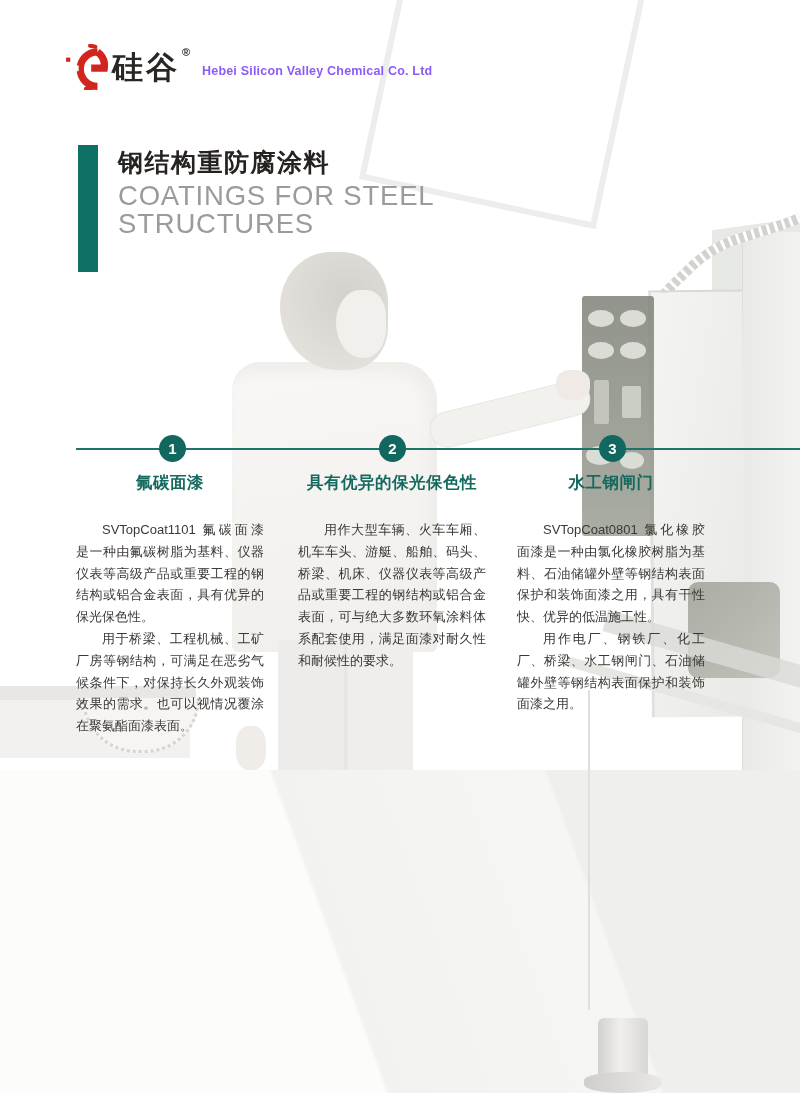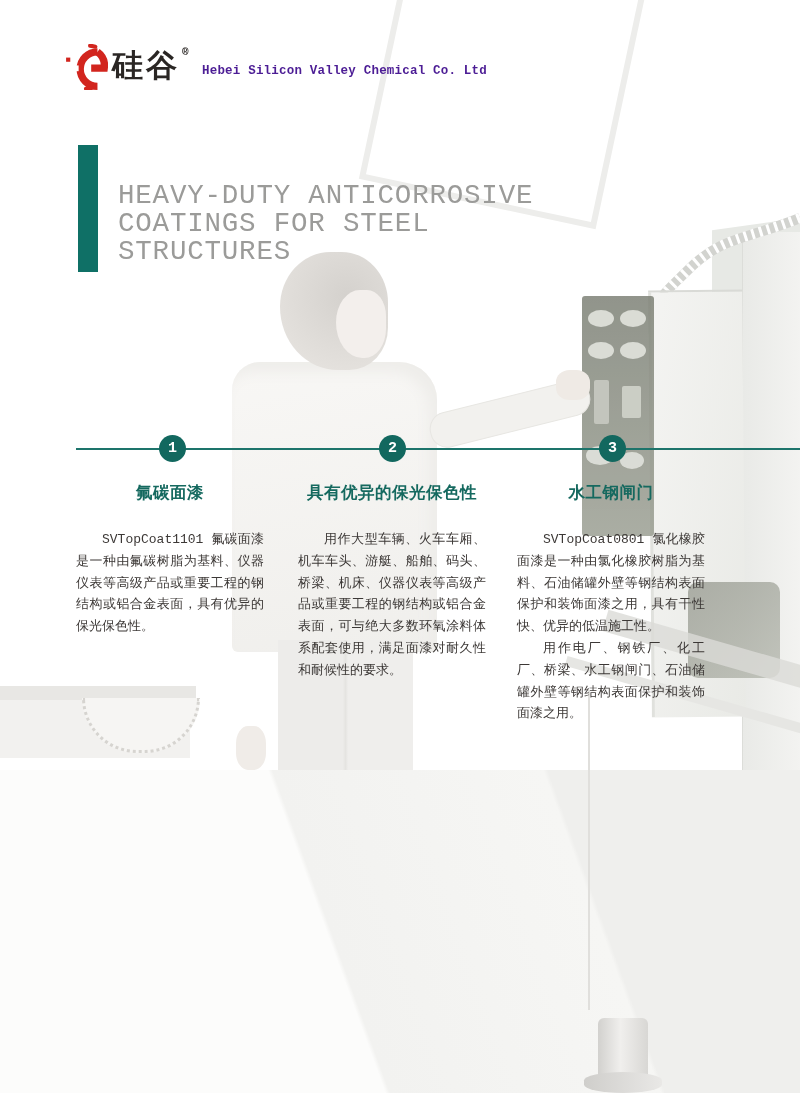--- a/index.html
+++ b/index.html
@@ -1,50 +1,50 @@
 <!DOCTYPE html>
 <html><head>
 <meta charset="utf-8">
 <style>
   html,body{margin:0;padding:0;background:#ffffff;}
   .page{
     position:relative;width:800px;height:1093px;margin:0 auto;
     background:#ffffff;overflow:hidden;
-    font-family:Liberation Mono, monospace;
+    font-family:Liberation Sans, sans-serif;
   }
   .layer-content{position:absolute;inset:0;z-index:2;}
   .layer-photo{position:absolute;inset:0;z-index:1;}
   .ph{position:absolute;}
 
   
   .logo-row{position:absolute;left:66px;top:42px;height:50px;}
   .logo-icon{position:absolute;left:0;top:2px;width:42px;height:46px;}
   .logo-zh{position:absolute;left:46px;top:6px;font-size:31px;font-weight:900;
     color:#2a2624;letter-spacing:3px;line-height:40px;white-space:nowrap;}
   .logo-reg{position:absolute;left:116px;top:4px;font-size:11px;color:#2a2624;font-weight:700;}
   .company-name{position:absolute;left:136px;top:22px;font-size:12.5px;font-weight:700;
-    color:#4c1d95;white-space:nowrap;letter-spacing:.2px;}
+    color:#8b5cf6;white-space:nowrap;letter-spacing:.2px;}
 
   
   .accent-bar{position:absolute;left:78px;top:145px;width:20px;height:127px;background:#0f7066;}
   .title-zh{position:absolute;left:118px;top:146px;font-size:25px;font-weight:800;
     color:#262220;letter-spacing:1.5px;white-space:nowrap;}
   .title-en{position:absolute;left:118px;top:182px;font-size:27.5px;line-height:28px;
     color:#9b9b99;font-weight:500;letter-spacing:.8px;}
   .title-en div{white-space:nowrap;}
 
   
   .divider-line{position:absolute;left:76px;top:448px;right:0;height:2px;background:#1d746b;}
   .num-circle{position:absolute;top:435px;width:27px;height:27px;border-radius:50%;
     background:#12685f;color:#ffffff;font-size:15px;font-weight:700;
     display:flex;align-items:center;justify-content:center;}
   .nc1{left:159px;} .nc2{left:379px;} .nc3{left:599px;}
 
   
-  .col{position:absolute;top:482px;width:188px;}
+  .col{position:absolute;top:472px;width:188px;}
   .c1{left:76px;} .c2{left:298px;} .c3{left:517px;}
   .col h3{margin:0 0 25px 0;text-align:center;font-size:16.5px;font-weight:800;
     color:#15695f;letter-spacing:.5px;white-space:nowrap;}
   .col p{margin:0;font-size:13px;line-height:21.8px;color:#3c3836;
     text-align:justify;text-indent:2em;word-break:break-all;}
 
   
   .frame-tr{left:385px;top:-70px;width:230px;height:265px;border:6px solid #ededeb;
     transform:rotate(12deg);}
   .side-panel{left:742px;top:232px;width:58px;height:545px;
@@ -148,34 +148,35 @@
         <rect x="21" y="0" width="9" height="4" rx="2" fill="#d2251e" transform="rotate(12 25 2)"></rect>
         <rect x="17" y="40.5" width="9" height="4" rx="2" fill="#d2251e" transform="rotate(-8 21 42)"></rect>
         <rect x="0" y="13" width="4" height="4" fill="#d2251e"></rect>
       </svg>
       <div class="logo-zh">硅谷</div>
       <div class="logo-reg">®</div>
       <div class="company-name">Hebei Silicon Valley Chemical Co. Ltd</div>
     </div>
 
     <div class="accent-bar"></div>
+    <div class="title-zh">钢结构重防腐涂料</div>
     <div class="title-en">
-      <div>HEAVY-DUTY ANTICORROSIVE</div>
       <div>COATINGS FOR STEEL</div>
       <div>STRUCTURES</div>
     </div>
 
     <div class="divider-line"></div>
     <div class="num-circle nc1">1</div>
     <div class="num-circle nc2">2</div>
     <div class="num-circle nc3">3</div>
 
     <div class="col c1">
       <h3>氟碳面漆</h3>
       <p>SVTopCoat1101 氟碳面漆是一种由氟碳树脂为基料、仪器仪表等高级产品或重要工程的钢结构或铝合金表面，具有优异的保光保色性。</p>
+      <p>用于桥梁、工程机械、工矿厂房等钢结构，可满足在恶劣气候条件下，对保持长久外观装饰效果的需求。也可以视情况覆涂在聚氨酯面漆表面。</p>
     </div>
     <div class="col c2">
       <h3>具有优异的保光保色性</h3>
       <p>用作大型车辆、火车车厢、机车车头、游艇、船舶、码头、桥梁、机床、仪器仪表等高级产品或重要工程的钢结构或铝合金表面，可与绝大多数环氧涂料体系配套使用，满足面漆对耐久性和耐候性的要求。</p>
     </div>
     <div class="col c3">
       <h3>水工钢闸门</h3>
       <p>SVTopCoat0801 氯化橡胶面漆是一种由氯化橡胶树脂为基料、石油储罐外壁等钢结构表面保护和装饰面漆之用，具有干性快、优异的低温施工性。</p>
       <p>用作电厂、钢铁厂、化工厂、桥梁、水工钢闸门、石油储罐外壁等钢结构表面保护和装饰面漆之用。</p>
     </div>

